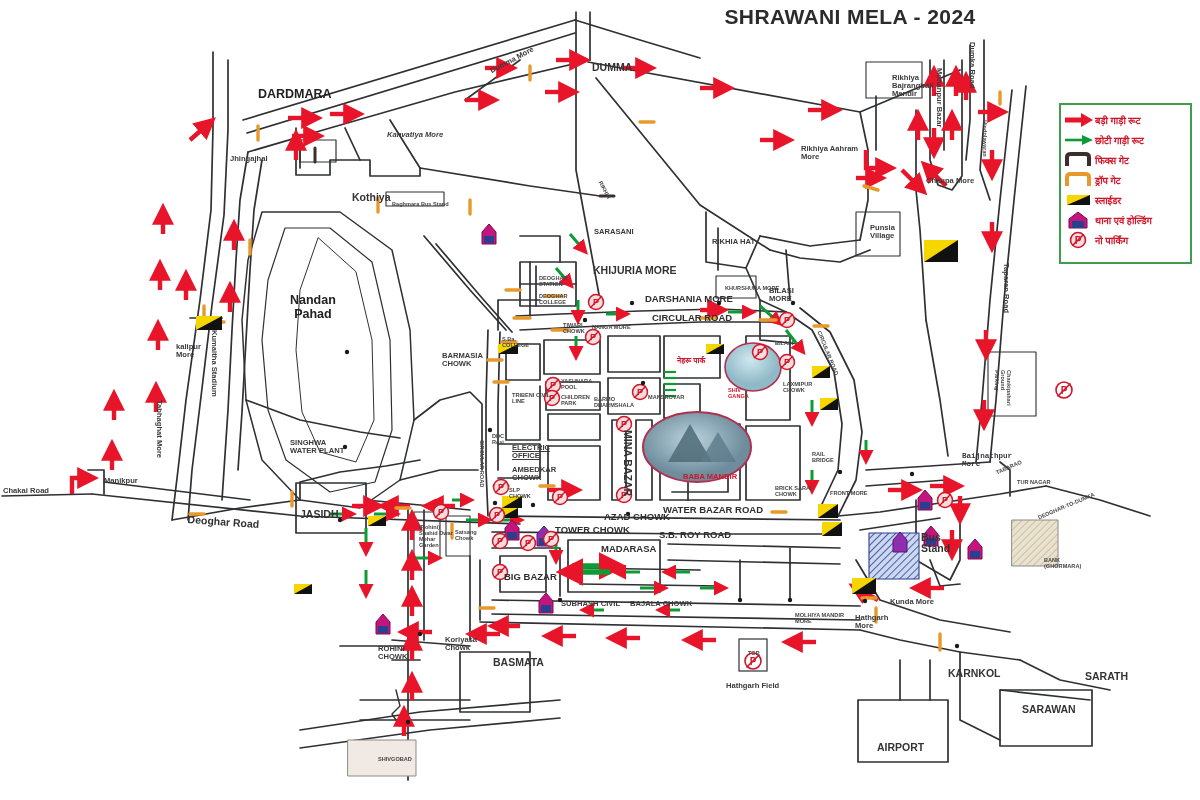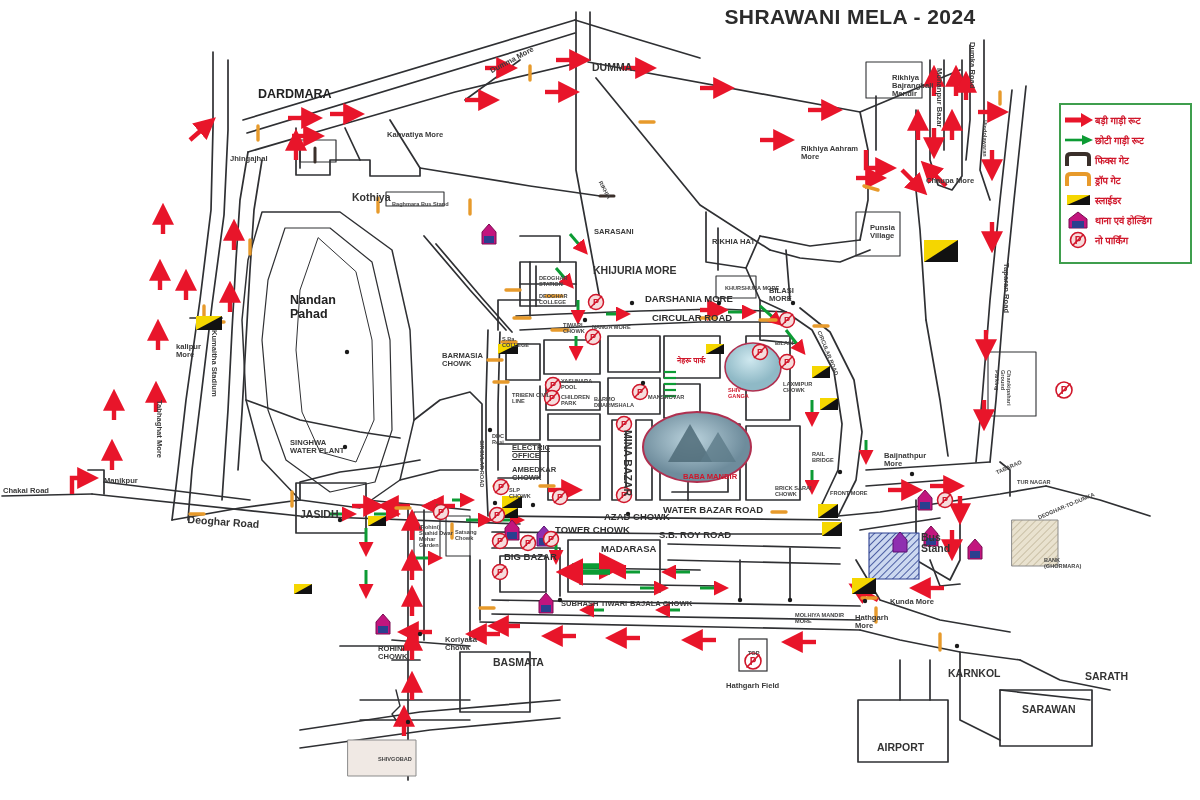--- a/index.html
+++ b/index.html
@@ -606,35 +606,35 @@
   </svg>
 
   <div class="title">
     <div>SHRAWANI MELA - 2024</div>
   </div>
 
   <div id="label-layer">
       <div class="lbl t-big" style="left: 258px; top: 88px;">DARDMARA</div>
       <div class="lbl t-med" style="left: 592px; top: 62px;">DUMMA</div>
       <div class="lbl t-sm" style="left: 489px; top: 68px; transform-origin: 0px 0px; transform: rotate(-28deg);">Dumma More</div>
-      <div class="lbl t-sm" style="left: 387px; top: 131px;">Kanvatiya More</div>
+      <div class="lbl t-sm" style="left: 387px; top: 131px; font-style: italic;">Kanvatiya More</div>
       <div class="lbl t-sm" style="left: 230px; top: 155px;">Jhingajhal</div>
       <div class="lbl t-med" style="left: 352px; top: 172px; margin-top: 20px;">Kothiya</div>
       <div class="lbl t-xs" style="left: 392px; top: 201px;">Baghmara Bus Stand</div>
       <div class="lbl t-sm" style="left: 594px; top: 228px;">SARASANI</div>
       <div class="lbl t-med" style="left: 593px; top: 265px;">KHIJURIA MORE</div>
       <div class="lbl t-sm" style="left: 712px; top: 238px;">RIKHIA HAT</div>
       <div class="lbl t-reg" style="left: 645px; top: 294px;">DARSHANIA MORE</div>
       <div class="lbl t-reg" style="left: 652px; top: 313px;">CIRCULAR ROAD</div>
       <div class="lbl t-xs" style="left: 725px; top: 285px;">KHURSHURA MORE</div>
       <div class="lbl t-sm" style="left: 769px; top: 287px;">BILASI
 MORE</div>
       <div class="lbl t-xs" style="left: 775px; top: 340px;">BILASI</div>
       <div class="lbl t-xs" style="left: 822px; top: 330px; transform-origin: 0px 0px; transform: rotate(68deg);">CIRCULAR ROAD</div>
-      <div class="lbl t-big" style="left: 290px; top: 294px;">Nandan
+      <div class="lbl t-big" style="left: 290px; top: 294px; text-align: center;">Nandan
 Pahad</div>
       <div class="lbl t-sm" style="left: 176px; top: 323px; margin-top: 20px;">kalipur
 More</div>
       <div class="lbl t-sm" style="left: 218px; top: 330px; transform-origin: 0px 0px; transform: rotate(90deg);">Kumaitha Stadium</div>
       <div class="lbl t-sm" style="left: 163px; top: 400px; transform-origin: 0px 0px; transform: rotate(90deg);">Tabhaghat More</div>
       <div class="lbl t-sm" style="left: 104px; top: 477px;">Manikpur</div>
       <div class="lbl t-sm" style="left: 3px; top: 487px;">Chakai Road</div>
       <div class="lbl t-med" style="left: 188px; top: 514px; transform-origin: 0px 0px; transform: rotate(4deg);">Deoghar Road</div>
       <div class="lbl t-med" style="left: 300px; top: 509px;">JASIDH</div>
       <div class="lbl t-sm" style="left: 268px; top: 439px; margin-left: 22px;">SINGHWA
@@ -673,22 +673,22 @@
       <div class="lbl t-xs" style="left: 485px; top: 440px; transform-origin: 0px 0px; transform: rotate(90deg);">CIRCULAR ROAD</div>
       <div class="lbl t-xs" style="left: 492px; top: 433px;">DDC
 Resi</div>
       <div class="lbl t-xs" style="left: 509px; top: 487px;">SLP
 CHOWK</div>
       <div class="lbl t-reg" style="left: 604px; top: 512px;">AZAD CHOWK</div>
       <div class="lbl t-reg" style="left: 663px; top: 505px;">WATER BAZAR ROAD</div>
       <div class="lbl t-reg" style="left: 659px; top: 530px;">S.B. ROY ROAD</div>
       <div class="lbl t-reg" style="left: 555px; top: 525px;">TOWER CHOWK</div>
       <div class="lbl t-reg" style="left: 601px; top: 544px;">MADARASA</div>
-      <div class="lbl t-reg" style="left: 504px; top: 552px;">BIG BAZAR</div>
-      <div class="lbl t-sm" style="left: 561px; top: 600px;">SUBHASH TIWARI</div>
+      <div class="lbl t-reg" style="left: 504px; top: 572px;">BIG BAZAR</div>
+      <div class="lbl t-sm" style="left: 561px; top: 600px;">SUBHASH CIVIL</div>
       <div class="lbl t-sm" style="left: 630px; top: 600px;">BAJALA CHOWK</div>
       <div class="lbl t-xs" style="left: 419px; top: 524px;">(Rohini)
 Shahid Dwar
 Mehar
 Garden</div>
       <div class="lbl t-xs" style="left: 455px; top: 529px;">Satsang
 Chowk</div>
       <div class="lbl t-sm" style="left: 445px; top: 636px;">Koriyasa
 Chowk</div>
       <div class="lbl t-med" style="left: 493px; top: 657px;">BASMATA</div>
@@ -696,21 +696,21 @@
 CHOWK</div>
       <div class="lbl t-xs" style="left: 795px; top: 612px;">MOLHIYA MANDIR
 MORE</div>
       <div class="lbl t-sm" style="left: 855px; top: 614px;">Hathgarh
 More</div>
       <div class="lbl t-sm" style="left: 726px; top: 682px;">Hathgarh Field</div>
       <div class="lbl t-xs" style="left: 748px; top: 650px;">TOP</div>
       <div class="lbl t-sm" style="left: 890px; top: 598px;">Kunda More</div>
       <div class="lbl t-med" style="left: 921px; top: 532px;">Bus
 Stand</div>
-      <div class="lbl t-sm" style="left: 884px; top: 452px;">Baijnathpur
+      <div class="lbl t-sm" style="left: 962px; top: 452px; font-family: Liberation Mono, monospace;">Baijnathpur
 More</div>
       <div class="lbl t-xs" style="left: 830px; top: 490px;">FRONT MORE</div>
       <div class="lbl t-xs" style="left: 775px; top: 485px;">BRICK SARAI
 CHOWK</div>
       <div class="lbl t-xs" style="left: 812px; top: 451px;">RAIL
 BRIDGE</div>
       <div class="lbl t-med" style="left: 948px; top: 668px;">KARNKOL</div>
       <div class="lbl t-med" style="left: 1085px; top: 671px;">SARATH</div>
       <div class="lbl t-med" style="left: 1022px; top: 704px;">SARAWAN</div>
       <div class="lbl t-med" style="left: 877px; top: 742px;">AIRPORT</div>

